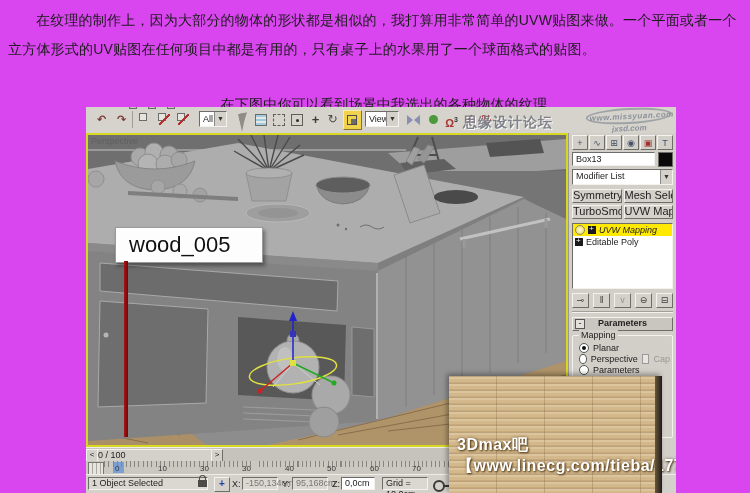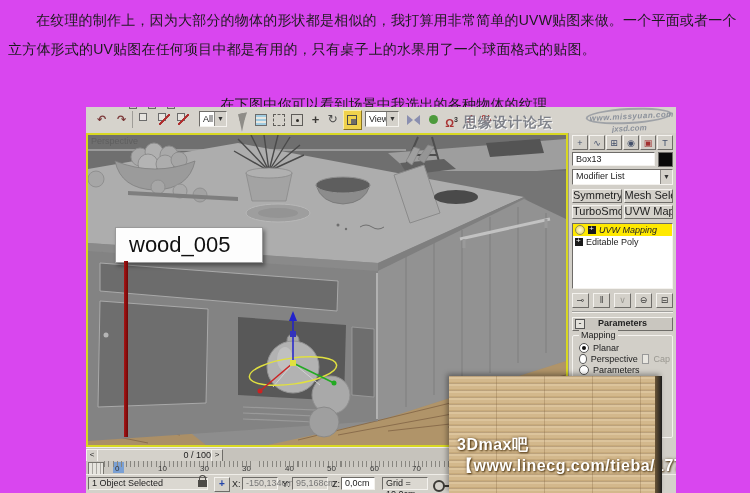--- a/index.html
+++ b/index.html
@@ -126,21 +126,21 @@
   .checkbox{width:8px;height:8px;background:#e8e6e0;border:1px solid #999;}
   .dimtext{color:#9a9891;}
 
   
   .timeslider{position:absolute;left:0;top:340px;width:482px;height:14px;background:#c6c3bc;
               border-top:1px solid #efede8;}
   .ts-btn{position:absolute;top:1px;width:10px;height:11px;background:#d4d1ca;border:1px solid;
           border-color:#f4f2ee #6e6c68 #6e6c68 #f4f2ee;font-size:8px;line-height:10px;text-align:center;}
   .ts-value{position:absolute;left:11px;top:1px;width:113px;height:11px;background:#d4d1ca;
             border:1px solid;border-color:#f4f2ee #6e6c68 #6e6c68 #f4f2ee;font-size:9px;
-            line-height:11px;text-align:right;}
+            line-height:11px;text-align:left;}
   .trackbar{position:absolute;left:0;top:354px;width:482px;height:13px;background:#cbc8c1;}
   .tb-icon{position:absolute;left:2px;top:1px;width:14px;height:11px;border:1px solid #77756f;
            background:repeating-linear-gradient(90deg,#e6e4de 0 3px,#a9a7a1 3px 4px);}
   .tb-ruler{position:absolute;left:18px;top:0;width:462px;height:6px;
             background:repeating-linear-gradient(90deg,#87857f 0 1px,transparent 1px 4.3px);}
   .tb-marker{position:absolute;left:27px;top:1px;width:11px;height:11px;background:#7aa0d4;}
   .tb-num{position:absolute;top:3px;font-size:8px;color:#333;}
   .statusbar{position:absolute;left:0;top:367px;width:590px;height:19px;background:#d4d1ca;
              border-top:1px solid #efede8;font-size:9px;}
   .sfield{position:absolute;top:2px;height:13px;box-sizing:border-box;background:#dbd8d1;

